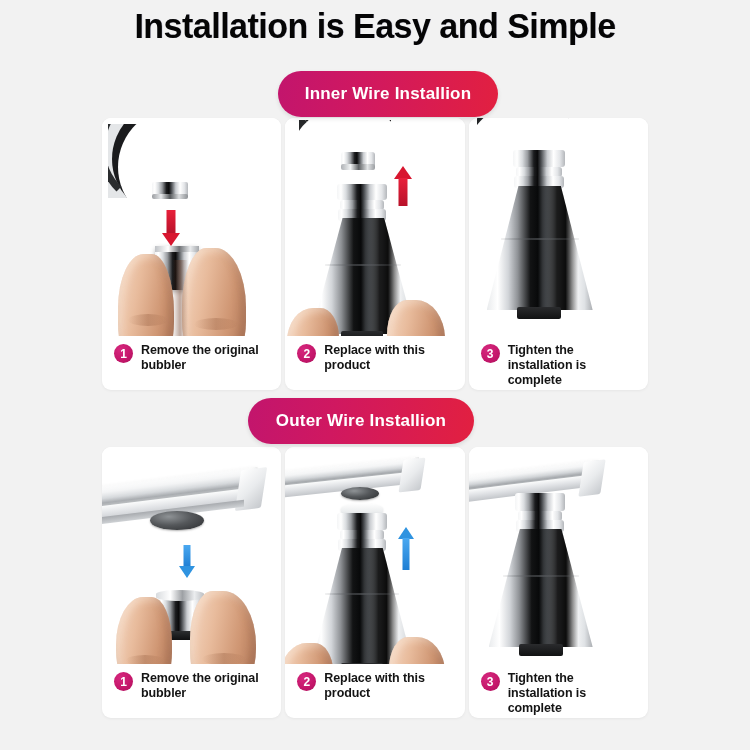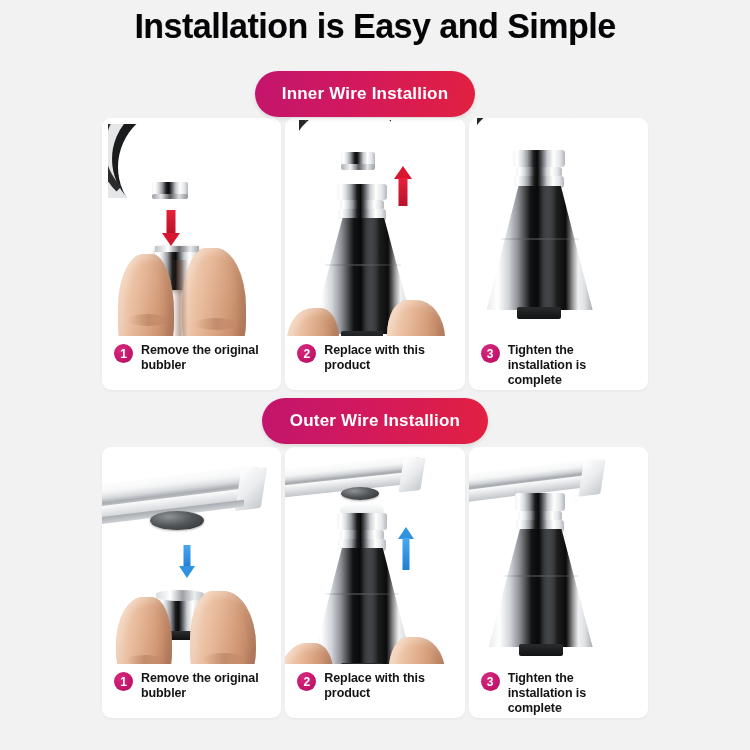--- a/index.html
+++ b/index.html
@@ -34,22 +34,22 @@
     background:linear-gradient(100deg,#c2156d 0%,#d01860 38%,#e22040 100%);
     color:#ffffff;
     display:flex;align-items:center;justify-content:center;
     font-size:17px;font-weight:bold;
     letter-spacing:0.2px;
     box-shadow:0 2px 4px rgba(0,0,0,0.10);
     z-index:6;
     font-family:"Liberation Sans Narrow","Liberation Sans",sans-serif;
     white-space:nowrap;
   }
-  #pill-inner{left:255px;top:71px;width:220px;}
-  #pill-outer{left:262px;top:398px;width:226px;text-align:right;}
+  #pill-inner{left:278px;top:71px;width:220px;}
+  #pill-outer{left:248px;top:398px;width:226px;text-align:right;}
 
   
   .row{position:absolute;left:102px;width:546px;display:flex;gap:4px;}
   #row-inner{top:118px;height:272px;}
   #row-outer{top:447px;height:271px;}
 
   .card{
     flex:1 1 0;
     background:#ffffff;
     border-radius:9px;

